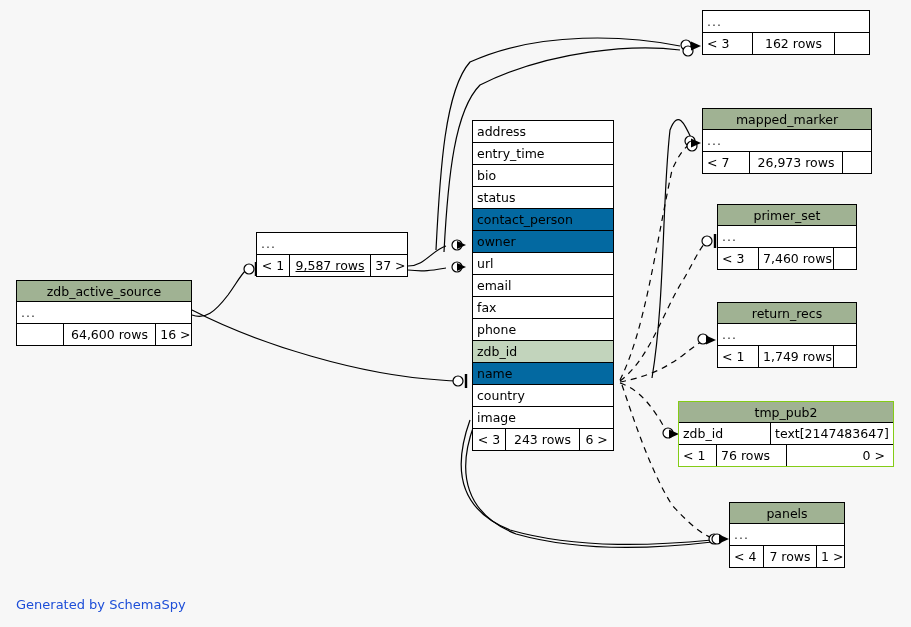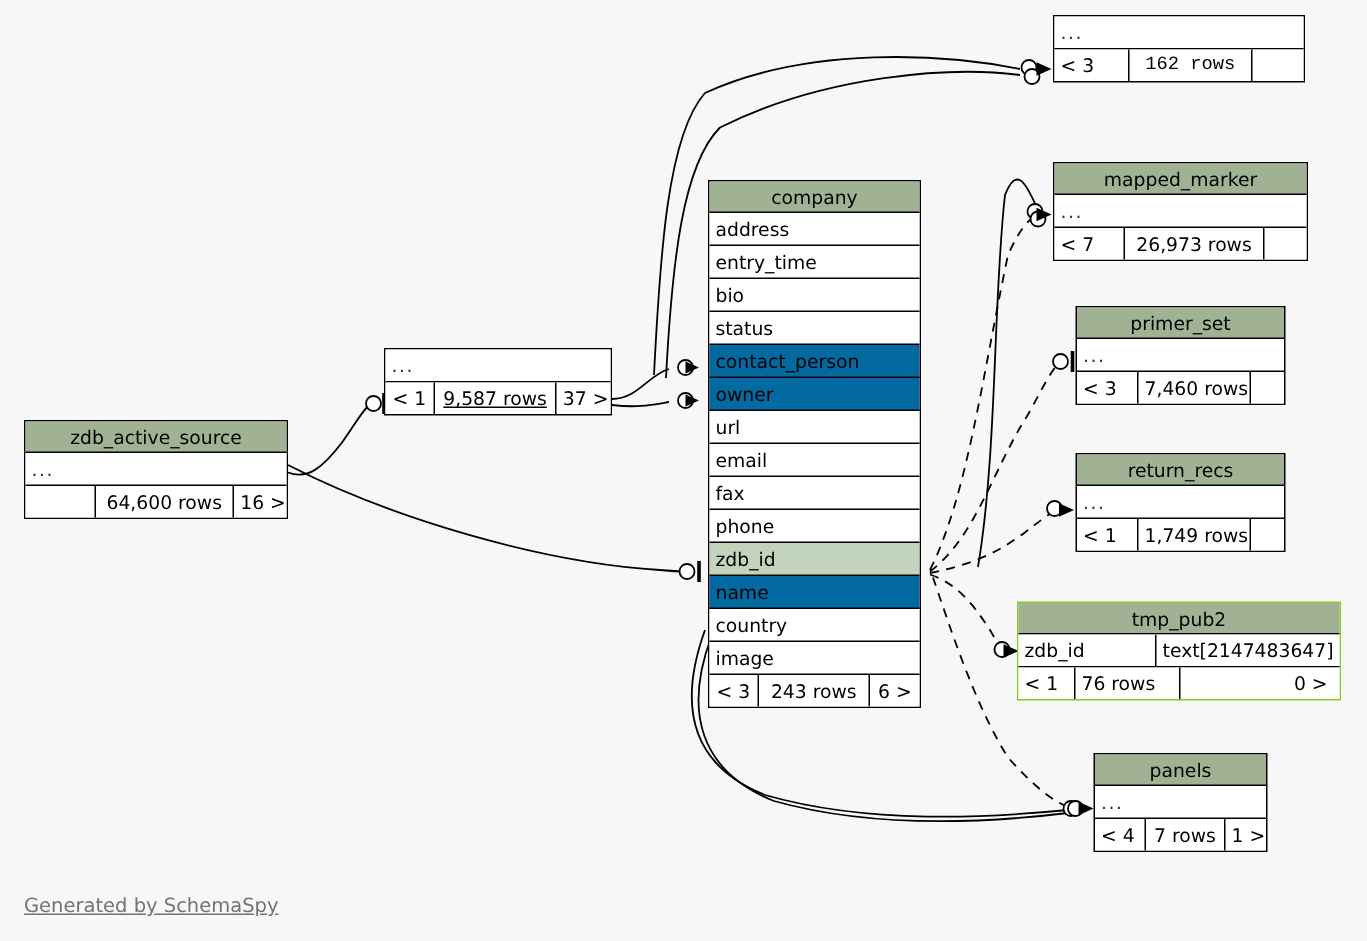--- a/index.html
+++ b/index.html
@@ -108,23 +108,22 @@
     padding: 0 4px;
     box-sizing: border-box;
     white-space: nowrap;
     overflow: hidden;
   }
   #credit {
     position: absolute;
     left: 16px;
     top: 597px;
     font-size: 13px;
-    color: #737373;
-    white-space: nowrap;
-    text-decoration: underline;
+    color: #1d4ed8;
+    white-space: nowrap;
   }
 </style>
 </head>
 <body>
 
 <div id="diagram">
 
   <svg id="edges" viewBox="0 0 911 627" width="911" height="627">
     <g fill="none" stroke="#000" stroke-width="1.2">
 
@@ -185,21 +184,21 @@
       <circle cx="717" cy="539" r="5" fill="#fff"></circle>
       <path d="M729,539 l-10,-4.5 l0,9 z" fill="#000" stroke="none"></path>
     </g>
   </svg>
 
   <div id="tables-layer">
       <div class="tbl" style="left: 702px; top: 10px; width: 168px;">
         <div class="col ellipsis">...</div>
         <div class="tfoot">
           <div class="fcell left" style="width: 50px;">&lt; 3</div>
-          <div class="fcell center" style="width: 82px; font-family: Liberation Mono, monospace;">162 rows</div>
+          <div class="fcell center" style="width: 82px;">162 rows</div>
           <div class="fcell right" style="width: 34px;"></div>
         </div>
       </div>
       <div class="tbl" style="left: 702px; top: 108px; width: 170px;">
         <div class="thead">mapped_marker</div>
         <div class="col ellipsis">...</div>
         <div class="tfoot">
           <div class="fcell left" style="width: 47px;">&lt; 7</div>
           <div class="fcell center" style="width: 93px;">26,973 rows</div>
           <div class="fcell right" style="width: 28px;"></div>
@@ -238,21 +237,20 @@
       <div class="tbl" style="left: 729px; top: 502px; width: 116px;">
         <div class="thead">panels</div>
         <div class="col ellipsis">...</div>
         <div class="tfoot">
           <div class="fcell left" style="width: 34px;">&lt; 4</div>
           <div class="fcell center" style="width: 53px;">7 rows</div>
           <div class="fcell center" style="width: 27px;">1 &gt;</div>
         </div>
       </div>
       <div class="tbl" style="left: 472px; top: 120px; width: 142px;">
-        <div class="thead">company</div>
         <div class="col">address</div>
         <div class="col">entry_time</div>
         <div class="col">bio</div>
         <div class="col">status</div>
         <div class="col fk">contact_person</div>
         <div class="col fk">owner</div>
         <div class="col">url</div>
         <div class="col">email</div>
         <div class="col">fax</div>
         <div class="col">phone</div>

